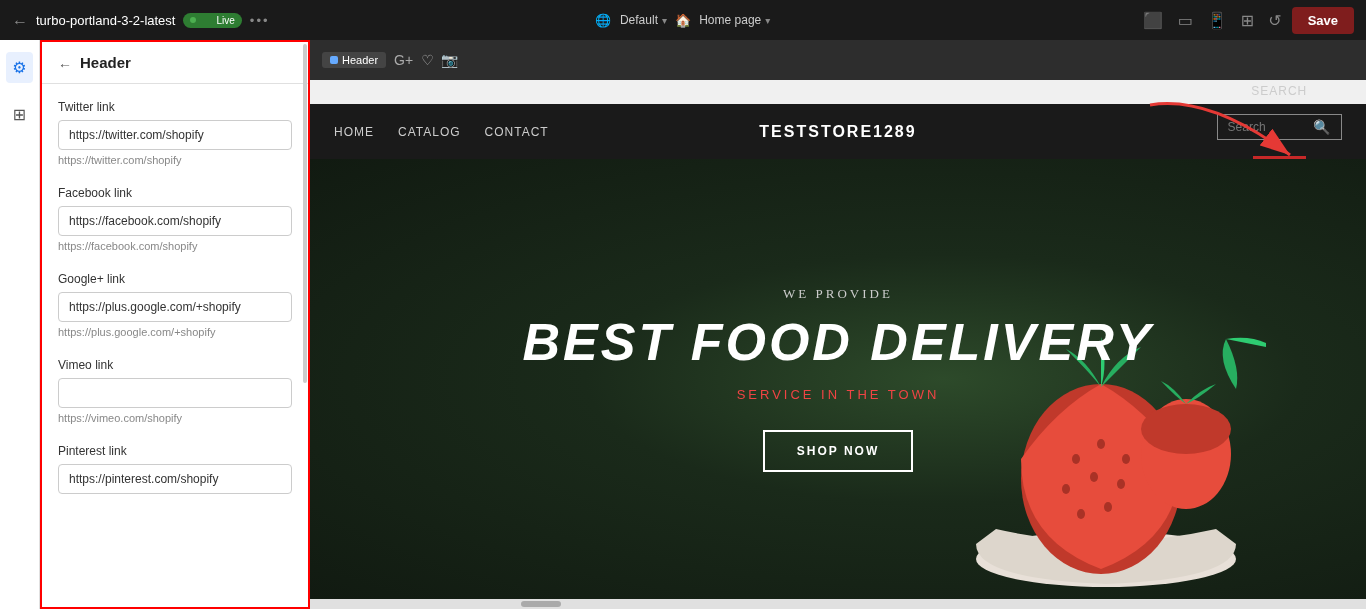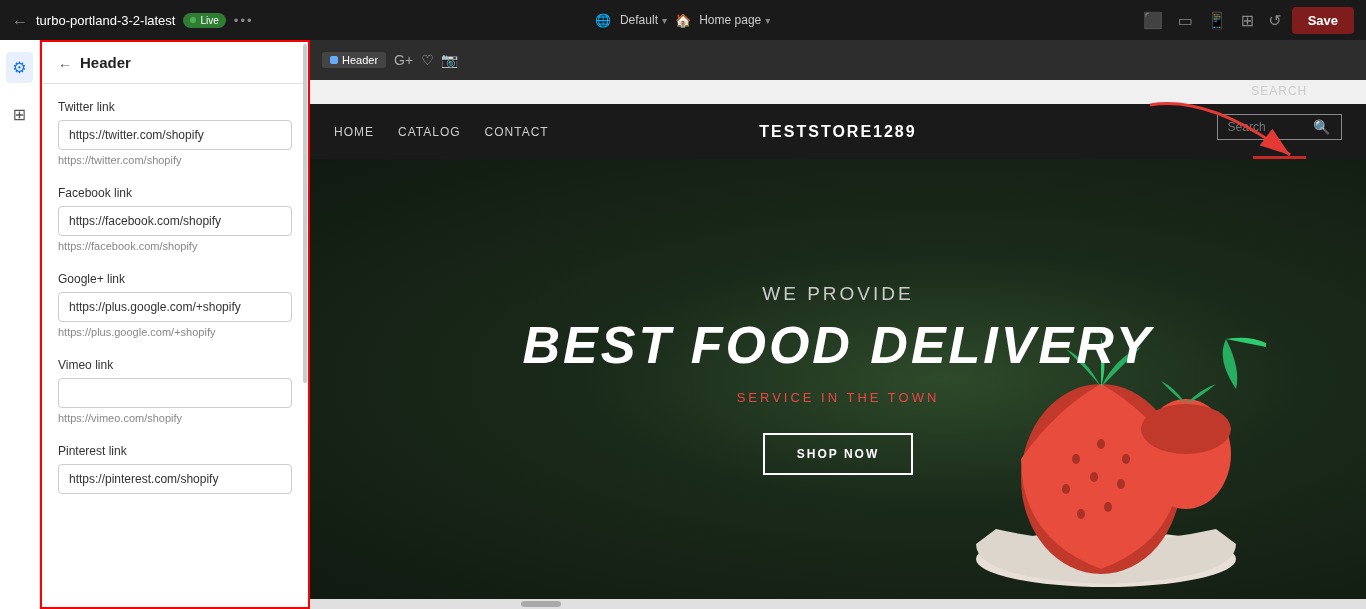--- a/index.html
+++ b/index.html
@@ -8,21 +8,21 @@
     
     .top-bar {
       display: flex; align-items: center; height: 40px;
       background: #1a1a1a; color: #ccc; padding: 0 12px; gap: 12px;
     }
     .top-bar-left { display: flex; align-items: center; gap: 8px; flex: 1; }
     .top-bar-center { display: flex; align-items: center; gap: 8px; }
     .top-bar-right { display: flex; align-items: center; gap: 6px; flex: 1; justify-content: flex-end; }
     .back-icon { color: #888; font-size: 16px; cursor: pointer; }
     .site-name { color: #fff; font-size: 13px; }
-    .live-badge { background: #2e7d32; color: #fff; font-size: 10px; padding: 2px 7px; border-radius: 10px; display: flex; align-items: center; gap: 4px; }
+    .live-badge { background: #2e7d32; color: #fff; font-size: 10px; padding: 2px 7px; border-radius: 10px; display: flex; align-items: center; gap: 20px; }
     .live-dot { width: 6px; height: 6px; background: #4caf50; border-radius: 50%; }
     .more-dots { color: #888; cursor: pointer; letter-spacing: 2px; }
     .globe-icon { color: #888; }
     .top-bar-btn { background: transparent; border: none; color: #ccc; font-size: 12px; cursor: pointer; display: flex; align-items: center; gap: 4px; }
     .chevron { font-size: 10px; color: #888; }
     .icon-btn { background: transparent; border: none; color: #888; font-size: 16px; cursor: pointer; padding: 4px; }
     .save-btn { background: #7f1d1d; color: #fff; border: none; padding: 6px 16px; border-radius: 4px; font-size: 13px; font-weight: 600; cursor: pointer; }
 
     
     .main-layout { display: flex; height: calc(609px - 40px); }
@@ -65,21 +65,21 @@
     .store-search-box { display: flex; align-items: center; border: 1px solid #888; background: transparent; padding: 4px 10px; gap: 6px; }
     .store-search-input { background: transparent; border: none; color: #ccc; font-size: 12px; outline: none; width: 80px; }
     .store-search-icon { color: #ccc; font-size: 14px; }
     .cart-btn { background: #c62828; color: #fff; border: none; padding: 4px 12px; display: flex; align-items: center; gap: 6px; cursor: pointer; font-size: 13px; }
 
     
     .hero { flex: 1; background: #1c2a1e; display: flex; align-items: center; justify-content: center; position: relative; overflow: hidden; }
     .hero-bg { position: absolute; inset: 0; background: radial-gradient(ellipse at 60% 50%, #2d4a2a 0%, #1a2a1a 40%, #111a11 100%); }
     .hero-strawberry { position: absolute; right: 100px; bottom: 0; width: 320px; height: 340px; }
     .hero-content { position: relative; text-align: center; z-index: 2; }
-    .hero-sub { color: #ccc; font-size: 19px; letter-spacing: 3px; margin-bottom: 12px; }
+    .hero-sub { color: #ccc; font-size: 13px; letter-spacing: 3px; margin-bottom: 12px; font-family: Liberation Serif, serif; }
     .hero-title { color: #fff; font-size: 52px; font-weight: 900; letter-spacing: 3px; line-height: 1.1; text-transform: uppercase; margin-bottom: 16px; font-style: italic; }
     .hero-desc { color: #ef4444; font-size: 13px; letter-spacing: 3px; margin-bottom: 28px; text-align: center; }
     .hero-btn { background: transparent; border: 2px solid #fff; color: #fff; padding: 12px 32px; font-size: 12px; letter-spacing: 2px; cursor: pointer; text-transform: uppercase; font-weight: 600; }
 
     
     .bottom-scroll { height: 10px; background: #e0e0e0; display: flex; align-items: center; }
     .bottom-scroll-thumb { width: 40px; height: 6px; background: #aaa; border-radius: 3px; margin-left: 20%; }
 
     
     ::-webkit-scrollbar { width: 6px; }

